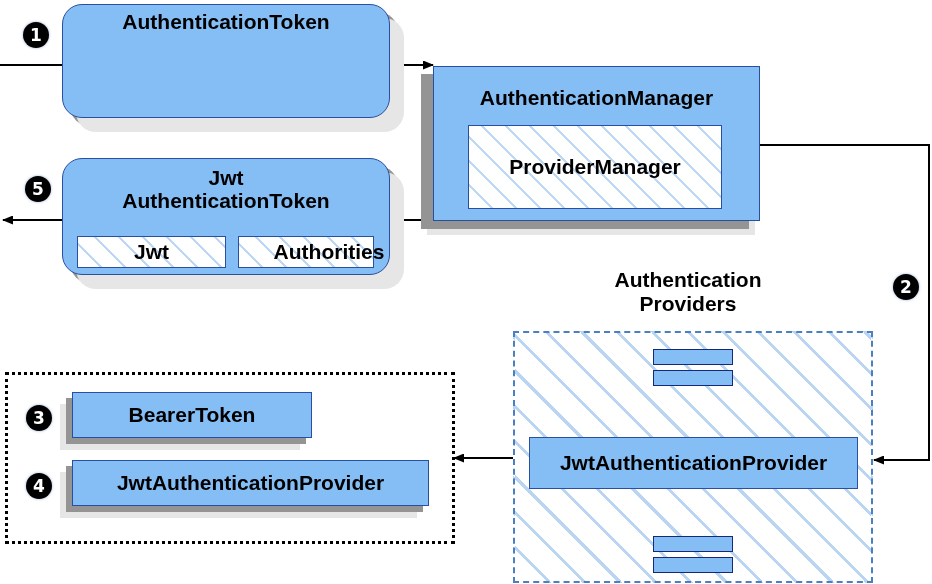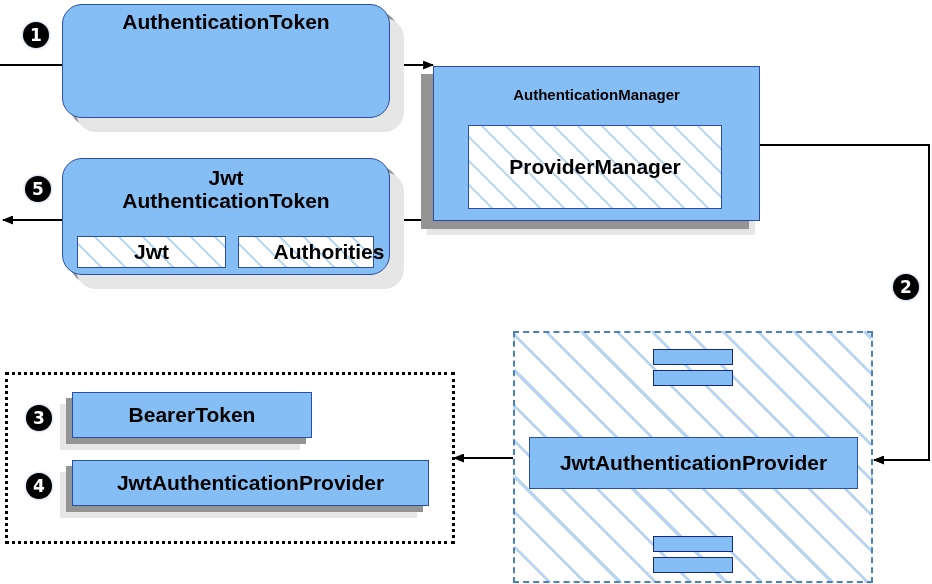--- a/index.html
+++ b/index.html
@@ -98,39 +98,43 @@
 
   <div class="sh2 sh-dark" style="left:70px;top:12px;width:328px;height:114px;border-radius:20px;"></div>
   <div class="sh2 sh-light" style="left:76px;top:18px;width:328px;height:114px;border-radius:20px;"></div>
   <div class="node blue rounded" style="left:62px;top:4px;width:328px;height:114px;flex-direction:column;justify-content:flex-start;padding-top:6px;">
     <div style="font-size:21px;">AuthenticationToken</div>
   </div>
 
   <div class="sh2 sh-light" style="left:427px;top:80px;width:328px;height:155px;"></div>
   <div class="sh2 sh-dark" style="left:421px;top:74px;width:328px;height:155px;"></div>
   <div class="node blue" style="left:433px;top:66px;width:327px;height:155px;flex-direction:column;justify-content:flex-start;padding-top:20px;">
-    <div style="font-size:15px;">AuthenticationManager</div>
+    <div style="font-size:21px;">AuthenticationManager</div>
   </div>
   <div class="node hatchbox" style="left:468px;top:125px;width:254px;height:84px;z-index:6;">
     <span style="font-size:21px;">ProviderManager</span>
   </div>
 
   <div class="sh2 sh-dark" style="left:70px;top:166px;width:328px;height:117px;border-radius:20px;"></div>
   <div class="sh2 sh-light" style="left:76px;top:172px;width:328px;height:117px;border-radius:20px;"></div>
   <div class="node blue rounded" style="left:62px;top:158px;width:328px;height:117px;flex-direction:column;justify-content:flex-start;padding-top:8px;">
     <div style="font-size:21px;">Jwt</div>
     <div style="font-size:21px;">AuthenticationToken</div>
   </div>
   <div class="node hatchbox" style="left:77px;top:236px;width:149px;height:32px;z-index:6;">
     <span style="font-size:21px;">Jwt</span>
   </div>
   <div class="node hatchbox" style="left:238px;top:236px;width:136px;height:32px;z-index:6;">
     <span style="font-size:21px;margin-left:46px;">Authorities</span>
   </div>
 
+  <div class="plain-label" style="left:563px;top:268px;width:250px;font-size:21px;">
+    <div>Authentication</div>
+    <div>Providers</div>
+  </div>
 
   <div class="dashed-blue-hatch" style="left:513px;top:331px;width:360px;height:252px;"></div>
 
   <div class="minibar" style="left:653px;top:349px;width:80px;height:16px;"></div>
   <div class="minibar" style="left:653px;top:370px;width:80px;height:16px;"></div>
 
   <div class="minibar" style="left:653px;top:536px;width:80px;height:16px;"></div>
   <div class="minibar" style="left:653px;top:557px;width:80px;height:16px;"></div>
 
   <div class="sh2 sh-light" style="left:523px;top:451px;width:329px;height:44px;"></div>

